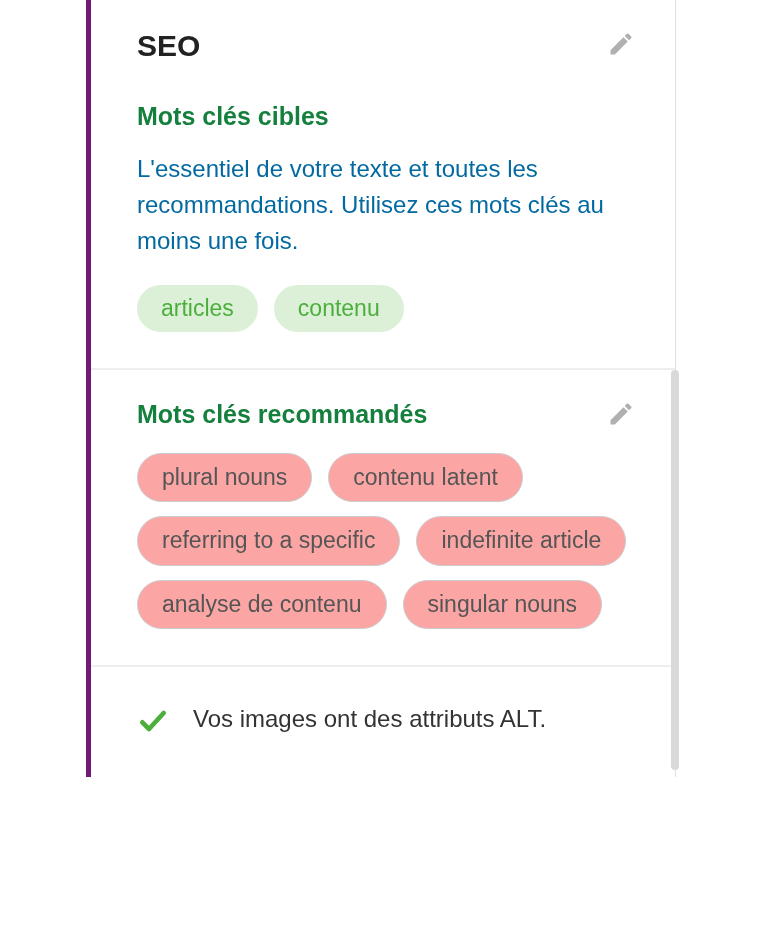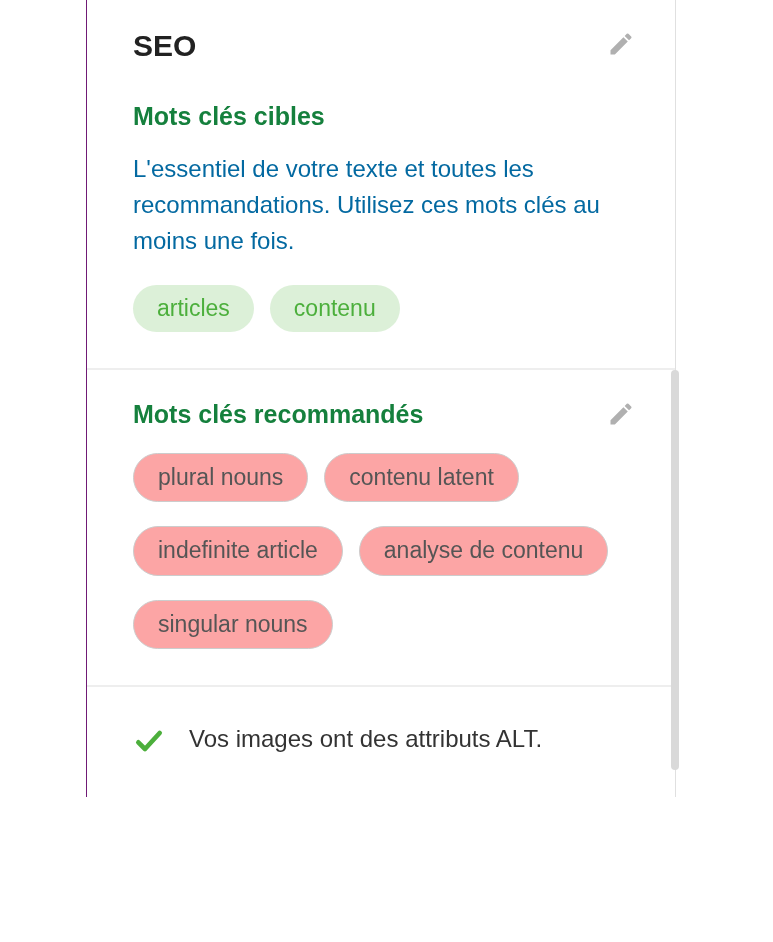--- a/index.html
+++ b/index.html
@@ -9,21 +9,21 @@
     }
     body {
       font-family: -apple-system, BlinkMacSystemFont, "Segoe UI", Helvetica, Arial, sans-serif;
       background: #fff;
       color: #222;
       width: 773px;
     }
     .panel-container {
       margin-left: 86px;
       width: 590px;
-      border-left: 1px solid #701a75;
+      border-left: 5px solid #701a75;
       border-right: 1px solid #e0e0e0;
     }
     .section {
       padding: 28px 40px 36px 46px;
       border-bottom: 2px solid #eee;
       position: relative;
     }
     .section:last-child {
       border-bottom: none;
     }
@@ -60,21 +60,21 @@
       flex-shrink: 0;
       cursor: pointer;
       margin-top: 2px;
     }
     .edit-icon svg {
       display: block;
     }
     .tag-row {
       display: flex;
       flex-wrap: wrap;
-      gap: 24px 16px;
+      gap: 14px 16px;
     }
     .tag {
       display: inline-flex;
       align-items: center;
       padding: 10px 24px;
       border-radius: 28px;
       font-size: 23px;
       line-height: 1.2;
       cursor: pointer;
     }
@@ -146,20 +146,21 @@
       <div class="subsection-title" style="margin-bottom:0;">Mots clés recommandés</div>
       <div class="edit-icon">
         <svg width="28" height="28" viewBox="0 0 24 24" fill="currentColor">
           <path d="M3 17.25V21h3.75L17.81 9.94l-3.75-3.75L3 17.25zM20.71 7.04a1 1 0 0 0 0-1.41l-2.34-2.34a1 1 0 0 0-1.41 0l-1.83 1.83 3.75 3.75 1.83-1.83z"></path>
         </svg>
       </div>
     </div>
     <div class="tag-row">
       <span class="tag tag-outline">plural nouns</span>
       <span class="tag tag-outline">contenu latent</span>
+      <span class="tag tag-outline">referring to a specific</span>
       <span class="tag tag-outline">indefinite article</span>
       <span class="tag tag-outline">analyse de contenu</span>
       <span class="tag tag-outline">singular nouns</span>
     </div>
   </div>
 
   <div class="section">
     <div class="status-row">
       <span class="check-icon">
         <svg width="32" height="32" viewBox="0 0 24 24" fill="none" stroke="currentColor" stroke-width="3.5" stroke-linecap="round" stroke-linejoin="round">

